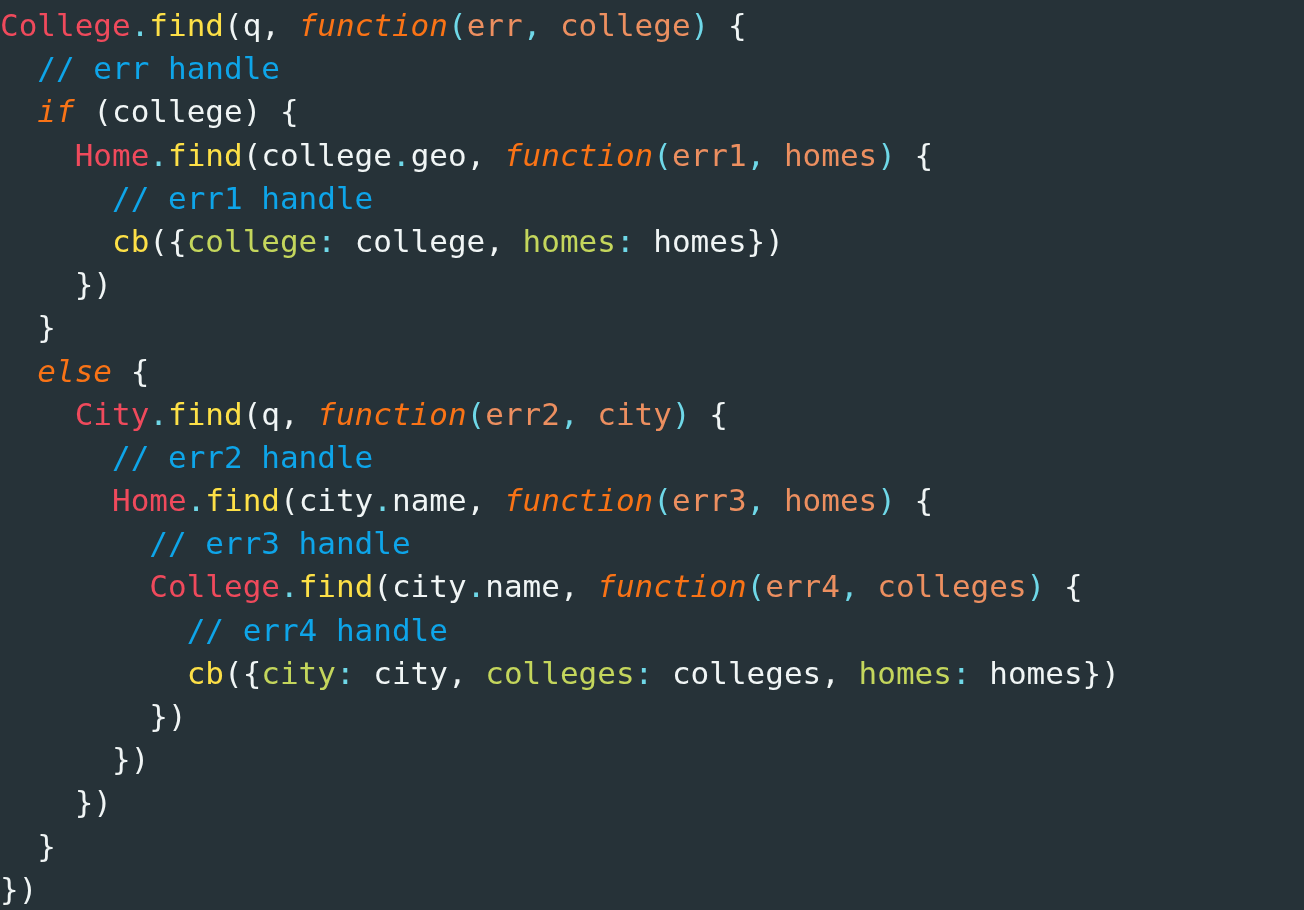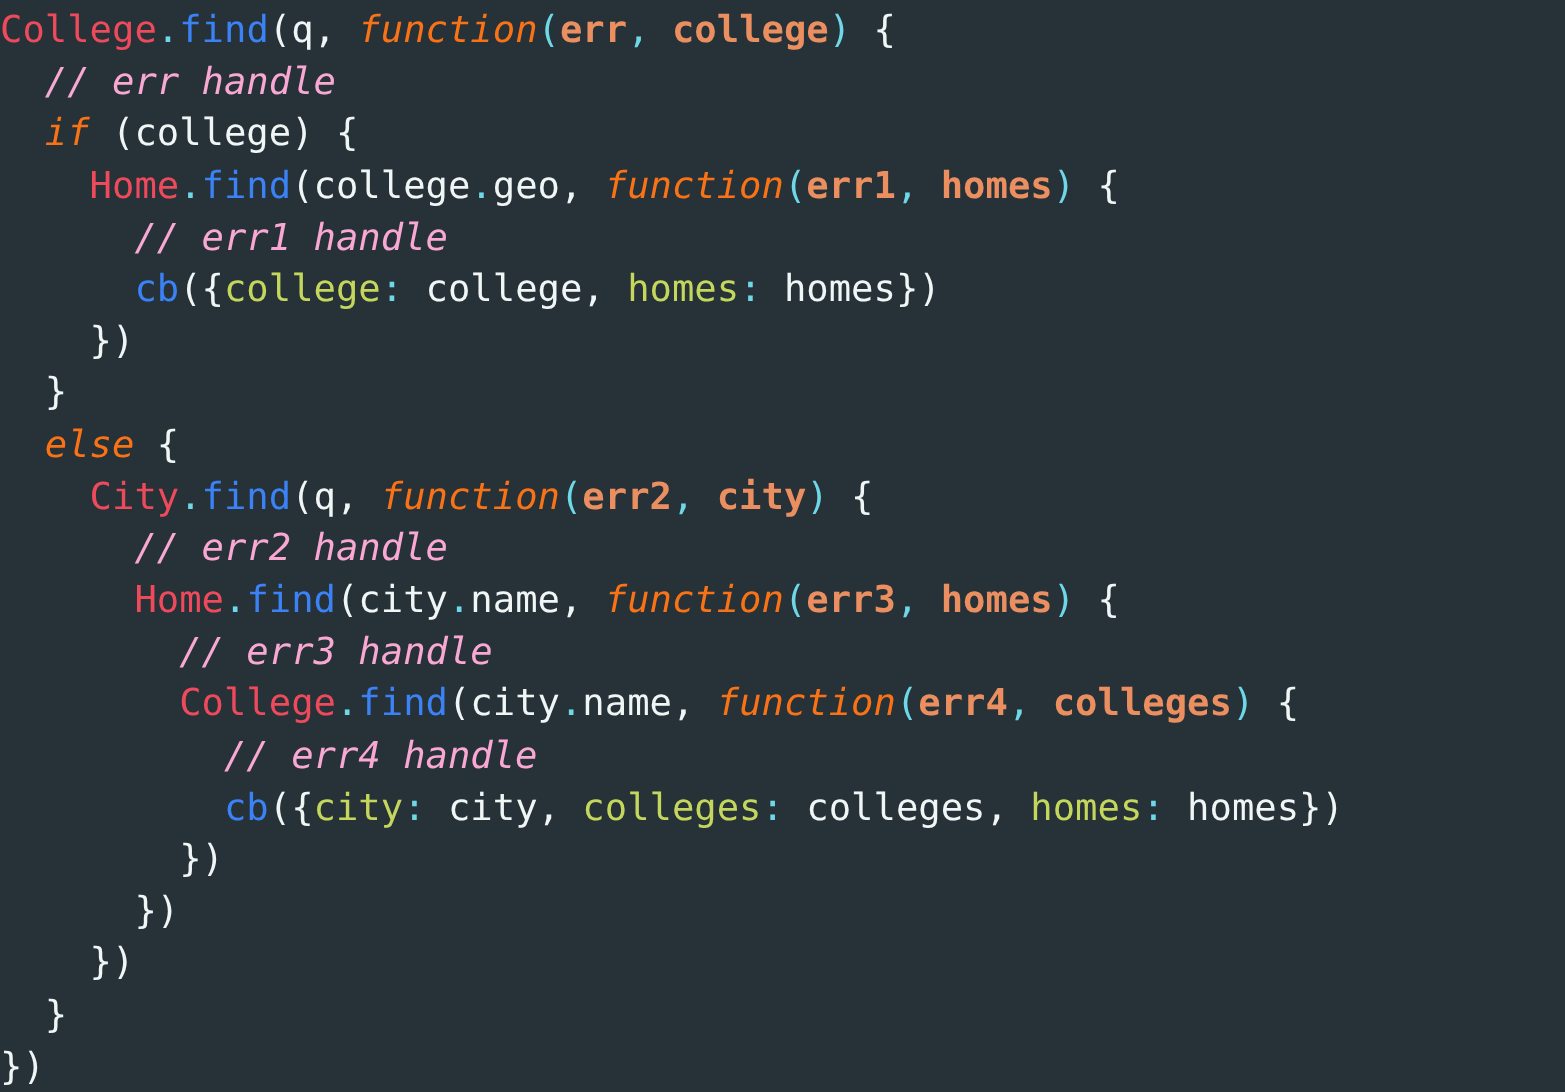--- a/index.html
+++ b/index.html
@@ -25,24 +25,24 @@
     white-space: pre;
     -webkit-font-smoothing: antialiased;
   }
   .ln {
     display: block;
     height: 43.2px;
     white-space: pre;
   }
   
   .cls   { color: #ef4a5c; }            
-  .mth   { color: #3b82f6; text-align: right; }            
+  .mth   { color: #fde047; text-align: right; }            
   .pun   { color: #6fd8e8; }            
   .kw    { color: #f97316; font-style: italic; }  
-  .par   { color: #ec8f60; font-weight: bold; }            
+  .par   { color: #ec8f60; }            
   .key   { color: #c4d65c; }            
   .pln   { color: #f0f5f5; }            
-  .cmt   { color: #f9a8d4; font-style: italic; }  
+  .cmt   { color: #0ea5e9; }  
 </style>
 </head>
 <body>
 
 <div id="code-block"><span class="ln"><span class="cls">College</span><span class="pun">.</span><span class="mth">find</span><span class="pln">(q, </span><span class="kw">function</span><span class="pun">(</span><span class="par">err</span><span class="pun">, </span><span class="par">college</span><span class="pun">)</span><span class="pln"> {</span></span><span class="ln"><span class="pln">  </span><span class="cmt">// err handle</span></span><span class="ln"><span class="pln">  </span><span class="kw">if</span><span class="pln"> (college) {</span></span><span class="ln"><span class="pln">    </span><span class="cls">Home</span><span class="pun">.</span><span class="mth">find</span><span class="pln">(college</span><span class="pun">.</span><span class="pln">geo, </span><span class="kw">function</span><span class="pun">(</span><span class="par">err1</span><span class="pun">, </span><span class="par">homes</span><span class="pun">)</span><span class="pln"> {</span></span><span class="ln"><span class="pln">      </span><span class="cmt">// err1 handle</span></span><span class="ln"><span class="pln">      </span><span class="mth">cb</span><span class="pln">({</span><span class="key">college</span><span class="pun">:</span><span class="pln"> college, </span><span class="key">homes</span><span class="pun">:</span><span class="pln"> homes})</span></span><span class="ln"><span class="pln">    })</span></span><span class="ln"><span class="pln">  }</span></span><span class="ln"><span class="pln">  </span><span class="kw">else</span><span class="pln"> {</span></span><span class="ln"><span class="pln">    </span><span class="cls">City</span><span class="pun">.</span><span class="mth">find</span><span class="pln">(q, </span><span class="kw">function</span><span class="pun">(</span><span class="par">err2</span><span class="pun">, </span><span class="par">city</span><span class="pun">)</span><span class="pln"> {</span></span><span class="ln"><span class="pln">      </span><span class="cmt">// err2 handle</span></span><span class="ln"><span class="pln">      </span><span class="cls">Home</span><span class="pun">.</span><span class="mth">find</span><span class="pln">(city</span><span class="pun">.</span><span class="pln">name, </span><span class="kw">function</span><span class="pun">(</span><span class="par">err3</span><span class="pun">, </span><span class="par">homes</span><span class="pun">)</span><span class="pln"> {</span></span><span class="ln"><span class="pln">        </span><span class="cmt">// err3 handle</span></span><span class="ln"><span class="pln">        </span><span class="cls">College</span><span class="pun">.</span><span class="mth">find</span><span class="pln">(city</span><span class="pun">.</span><span class="pln">name, </span><span class="kw">function</span><span class="pun">(</span><span class="par">err4</span><span class="pun">, </span><span class="par">colleges</span><span class="pun">)</span><span class="pln"> {</span></span><span class="ln"><span class="pln">          </span><span class="cmt">// err4 handle</span></span><span class="ln"><span class="pln">          </span><span class="mth">cb</span><span class="pln">({</span><span class="key">city</span><span class="pun">:</span><span class="pln"> city, </span><span class="key">colleges</span><span class="pun">:</span><span class="pln"> colleges, </span><span class="key">homes</span><span class="pun">:</span><span class="pln"> homes})</span></span><span class="ln"><span class="pln">        })</span></span><span class="ln"><span class="pln">      })</span></span><span class="ln"><span class="pln">    })</span></span><span class="ln"><span class="pln">  }</span></span><span class="ln"><span class="pln">})</span></span></div>
 
 </body></html>

